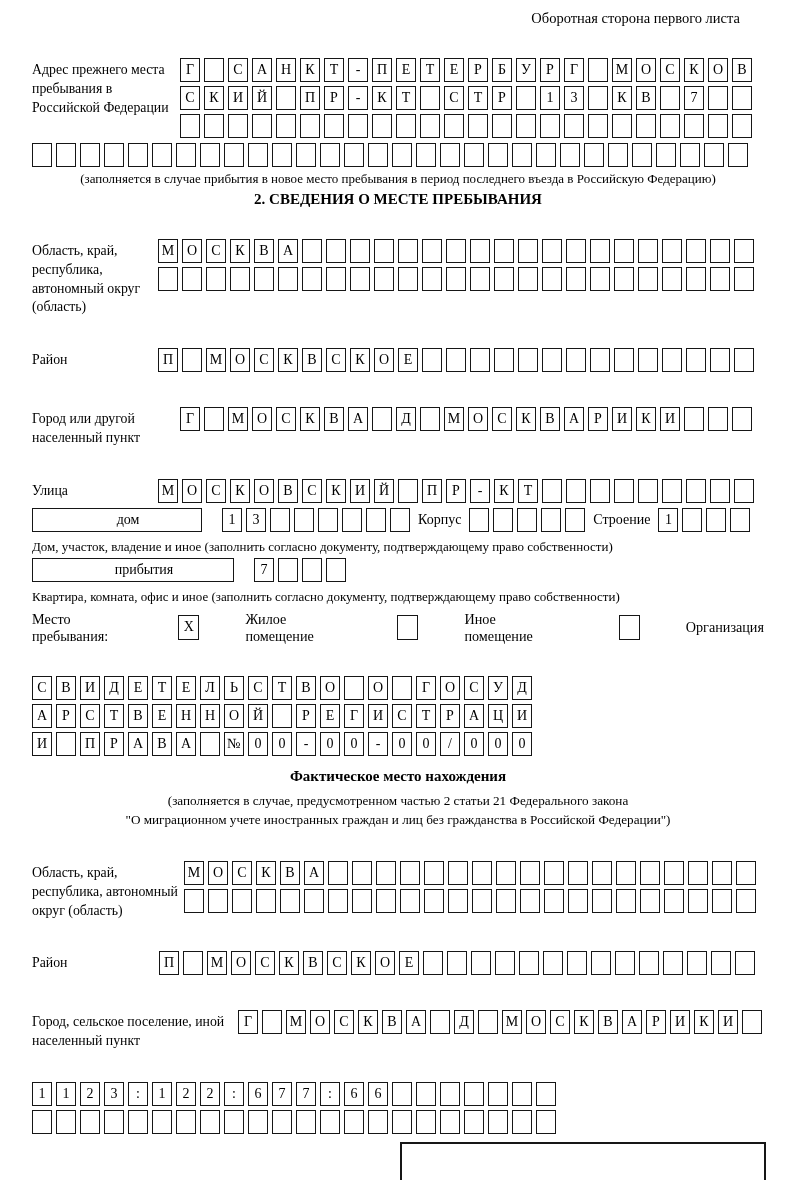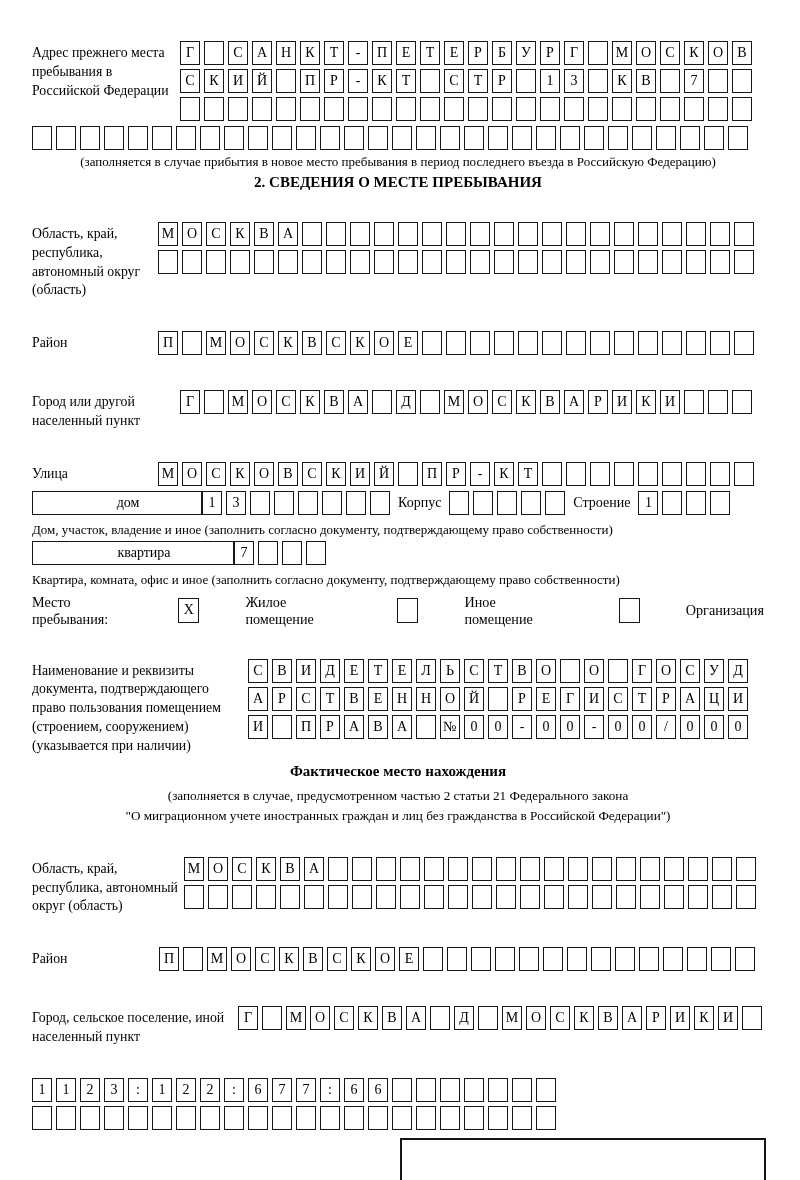--- a/index.html
+++ b/index.html
@@ -16,39 +16,40 @@
   .cell { flex:0 0 20px; width:20px; height:24px; border:1.8px solid #161616;
           text-align:center; font-size:14px; line-height:21px; }
 
   .fullrow { margin-top:1px; }
   .caption { font-size:13px; margin-bottom:3px; }
   .center { text-align:center; }
   .sec-title { text-align:center; font-weight:bold; font-size:15px; margin:4px 0 8px 0; }
 
   .hrow { display:flex; align-items:flex-start; margin-bottom:3px; }
   .wide-box { height:24px; border:1.8px solid #161616; text-align:center;
-              font-size:14px; line-height:21px; margin-right:0; flex:0 0 auto;padding-left:22px; }
+              font-size:14px; line-height:21px; margin-right:20px; flex:0 0 auto;padding-left:22px; }
   .inline-label { font-size:14px; line-height:24px; margin:0 8px; white-space:nowrap; }
 
   .stay { display:flex; align-items:center; margin:6px 0 2px 0; font-size:14.2px;gap:36px; }
   .checkbox { display:inline-block; width:21px; height:25px; border:1.8px solid #161616;
               text-align:center; font-size:14px; line-height:22px; margin:0 10px 0 14px; flex:0 0 auto; }
   .note { font-size:13px; margin:0 0 6px 205px; }
 
   .subcaption { text-align:center; font-size:13.2px; line-height:1.5; }
   .fact-title { text-align:center; font-weight:bold; font-size:15px; margin:8px 0 6px 0; }
 
   .stamp-box { width:366px; height:170px; border:2px solid #161616; margin-left:368px; margin-top:4px; }
   .stamp-caption { width:430px; margin-left:336px; text-align:center; font-size:13.3px; line-height:1.45; margin-top:4px; }
 </style>
 </head>
 <body>
 
 <div class="page">
 
+  <div class="hdr">Оборотная сторона первого листа</div>
 
   <div class="field" style="--lw:148px">
     <div class="flabel">Адрес прежнего места пребывания в Российской Федерации</div>
     <div class="rows">
       <div class="cells">
           <span class="cell">Г</span>
           <span class="cell"></span>
           <span class="cell">С</span>
           <span class="cell">А</span>
           <span class="cell">Н</span>
@@ -347,21 +348,21 @@
         <span class="cell">1</span>
         <span class="cell"></span>
         <span class="cell"></span>
         <span class="cell"></span>
       </div>
   </div>
   <div class="caption">Дом, участок, владение и иное (заполнить согласно документу, подтверждающему право собственности)</div>
 
   <div class="hrow">
     <div class="wide-box" style="width:202px">
-      <span>квартира</span>
+      <span>прибытия</span>
     </div>
     <div class="cells">
         <span class="cell">7</span>
         <span class="cell"></span>
         <span class="cell"></span>
         <span class="cell"></span>
       </div>
   </div>
   <div class="caption">Квартира, комната, офис и иное (заполнить согласно документу, подтверждающему право собственности)</div>
 
@@ -369,21 +370,20 @@
     <span>Место пребывания:</span>
     <span class="checkbox">X</span>
     <span>Жилое помещение</span>
     <span class="checkbox" style="margin-left:24px"></span>
     <span>Иное помещение</span>
     <span class="checkbox" style="margin-left:34px"></span>
     <span>Организация</span>
   </div>
 
   <div class="field" style="--lw:216px">
-    <div class="flabel">Наименование и реквизиты документа, подтверждающего право пользования помещением (строением, сооружением) (указывается при наличии)</div>
     <div class="rows">
       <div class="cells">
           <span class="cell">С</span>
           <span class="cell">В</span>
           <span class="cell">И</span>
           <span class="cell">Д</span>
           <span class="cell">Е</span>
           <span class="cell">Т</span>
           <span class="cell">Е</span>
           <span class="cell">Л</span>

